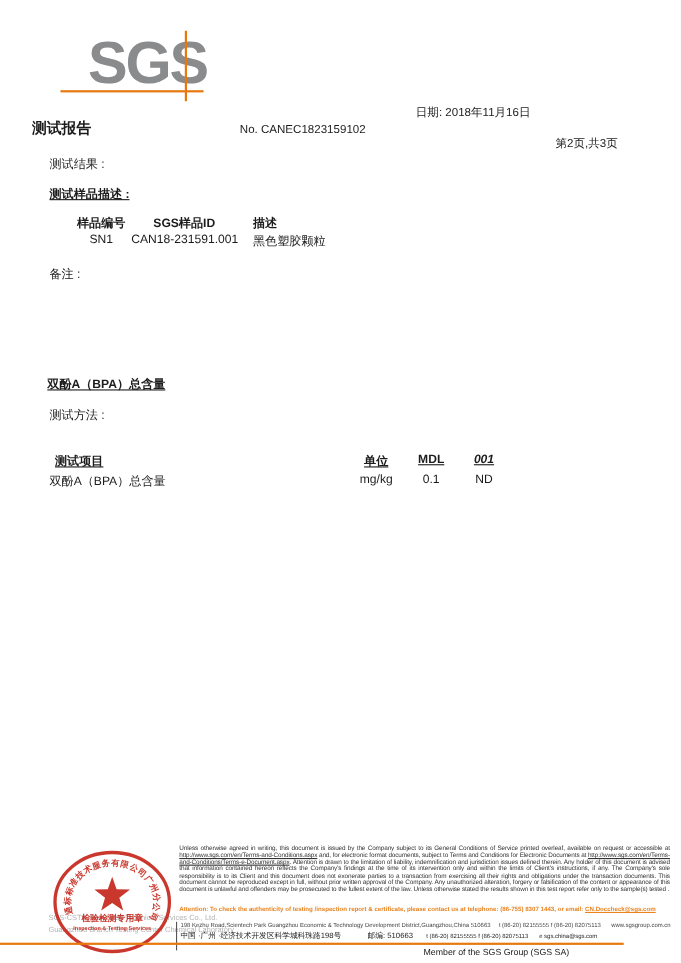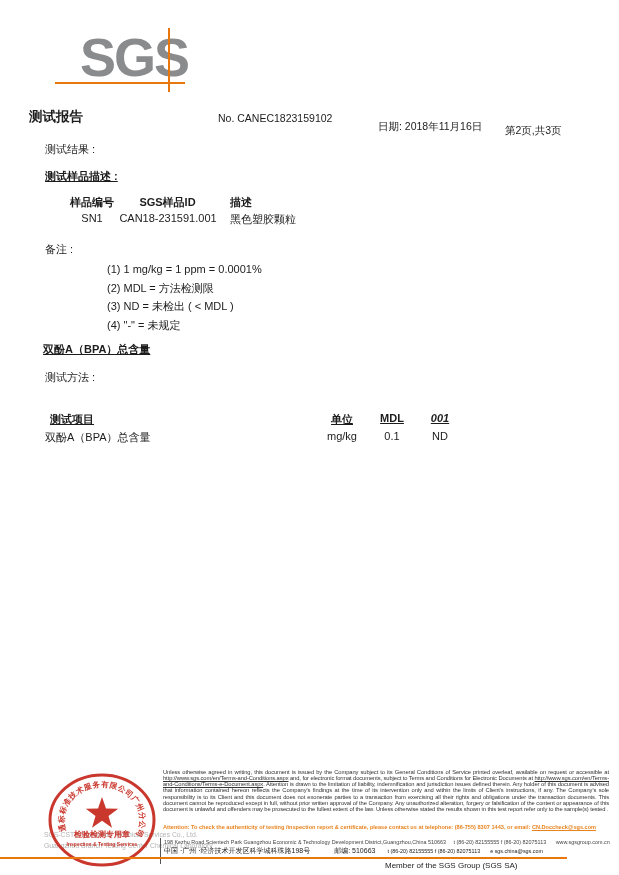--- a/index.html
+++ b/index.html
@@ -38,42 +38,36 @@
 <body>
 
 <div class="page">
 
   <div class="abs sgs-logo" style="left:80px;top:30px;">SGS</div>
   <div class="abs accent-h" style="left:55px;top:82px;width:130px;"></div>
   <div class="abs accent-v" style="left:168px;top:28px;height:64px;"></div>
 
   <div class="abs doc-title" style="left:29px;top:108px;">测试报告</div>
   <div class="abs hdr-txt" style="left:218px;top:112px;">No. CANEC1823159102</div>
-  <div class="abs hdr-txt" style="left:378px;top:120px;">日期: 2018年11月16日</div>
+  <div class="abs hdr-txt" style="left:378px;top:95px;">日期: 2018年11月16日</div>
   <div class="abs hdr-txt" style="left:505px;top:124px;">第2页,共3页</div>
 
   <div class="abs body-txt" style="left:45px;top:142px;">测试结果 :</div>
 
   <div class="abs body-txt bold u" style="left:45px;top:169px;">测试样品描述 :</div>
 
   <div class="abs body-txt bold ctr" style="left:57px;top:195px;width:70px;">样品编号</div>
   <div class="abs body-txt bold ctr" style="left:125px;top:195px;width:85px;">SGS样品ID</div>
   <div class="abs body-txt bold" style="left:230px;top:195px;">描述</div>
 
   <div class="abs body-txt ctr" style="left:57px;top:212px;width:70px;">SN1</div>
   <div class="abs body-txt ctr" style="left:118px;top:212px;width:100px;">CAN18-231591.001</div>
   <div class="abs body-txt" style="left:230px;top:212px;">黑色塑胶颗粒</div>
 
   <div class="abs body-txt" style="left:45px;top:242px;">备注 :</div>
-  <div class="abs body-txt" style="left:107px;top:260px;line-height:18.5px;">
-    <div>(1) 1 mg/kg = 1 ppm = 0.0001%</div>
-    <div>(2) MDL = 方法检测限</div>
-    <div>(3) ND = 未检出 ( &lt; MDL )</div>
-    <div>(4) "-" = 未规定</div>
-  </div>
 
   <div class="abs body-txt bold u" style="left:43px;top:342px;">双酚A（BPA）总含量</div>
   <div class="abs body-txt" style="left:45px;top:370px;">测试方法 :</div>
 
   <div class="abs body-txt bold u" style="left:50px;top:412px;">测试项目</div>
   <div class="abs body-txt bold u ctr" style="left:318px;top:412px;width:48px;">单位</div>
   <div class="abs body-txt bold u ctr" style="left:372px;top:412px;width:40px;">MDL</div>
   <div class="abs body-txt bold u it ctr" style="left:420px;top:412px;width:40px;">001</div>
 
   <div class="abs body-txt" style="left:45px;top:430px;">双酚A（BPA）总含量</div>

